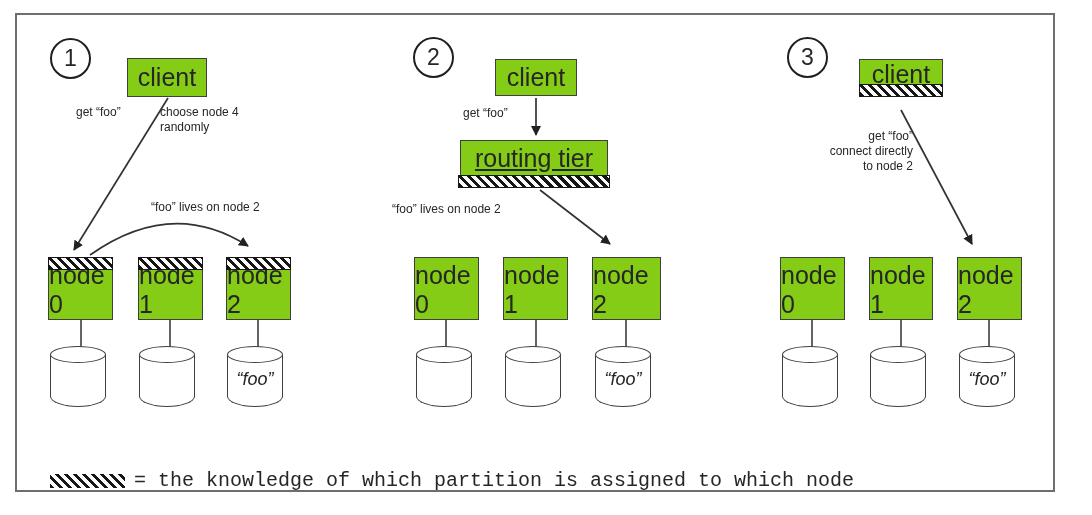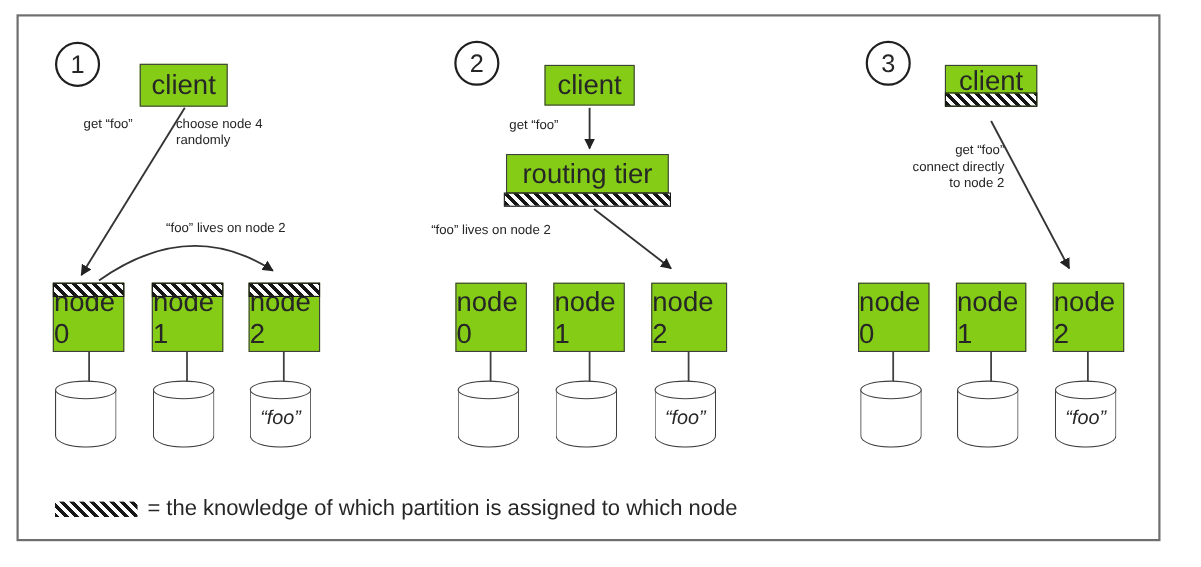--- a/index.html
+++ b/index.html
@@ -32,21 +32,21 @@
   .lbl { position:absolute; font-size:12px; line-height:1.24; white-space:pre-line; z-index:2; }
   .lbl.right { text-align:right; }
   .cyl { position:absolute; width:56px; height:61px; z-index:2;font-style:italic; }
   .cyl-top  { position:absolute; left:0; right:0; top:0; height:17px; border:1.6px solid #3f3f3f;
               border-radius:50%; background:#fff; box-sizing:border-box; z-index:2; }
   .cyl-body { position:absolute; left:0; right:0; top:8px; bottom:0; border:1.6px solid #3f3f3f;
               border-top:none; border-radius:0 0 31px 31px / 0 0 12px 12px; background:#fff;
               box-sizing:border-box; z-index:1; }
   .cyl-label { position:absolute; left:0; right:0; top:23px; text-align:center;
                font-size:18px; z-index:3; }
-  .legend { position:absolute; left:50px; top:451px; display:flex; align-items:center; z-index:2; }
+  .legend { position:absolute; left:50px; top:469px; display:flex; align-items:center; z-index:2;font-family:Liberation Mono, monospace; }
   .legend-swatch { width:75px; height:14px; margin-right:9px; }
   .legend-text { font-size:20px; }
 </style>
 </head>
 <body>
 
 <div class="canvas">
   <div class="frame"></div>
 
   <svg class="wires" width="1092" height="515" viewBox="0 0 1092 515">
@@ -109,21 +109,21 @@
     <div class="cyl-label">“foo”</div>
   </div>
 
   <div class="circle" style="left:413px;top:37px;">
     <span>2</span>
   </div>
   <div class="box" style="left:495px;top:59px;width:82px;height:37px;">
     <span>client</span>
   </div>
   <div class="lbl" style="left:463px;top:106px;">get “foo”</div>
-  <div class="box" style="left:460px;top:140px;width:148px;height:36px;">
+  <div class="box" style="left:460px;top:140px;width:148px;height:36px;text-decoration:underline;">
     <span>routing tier</span>
   </div>
   <div class="strip hatch" style="left:458px;top:175px;width:152px;height:13px;"></div>
   <div class="lbl" style="left:392px;top:202px;">“foo” lives on node 2</div>
 
   <div class="box node-box plain" style="left:414px;top:257px;width:65px;height:63px;">
     <span class="nlabel">node 0</span>
   </div>
   <div class="box node-box plain" style="left:503px;top:257px;width:65px;height:63px;">
     <span class="nlabel">node 1</span>

